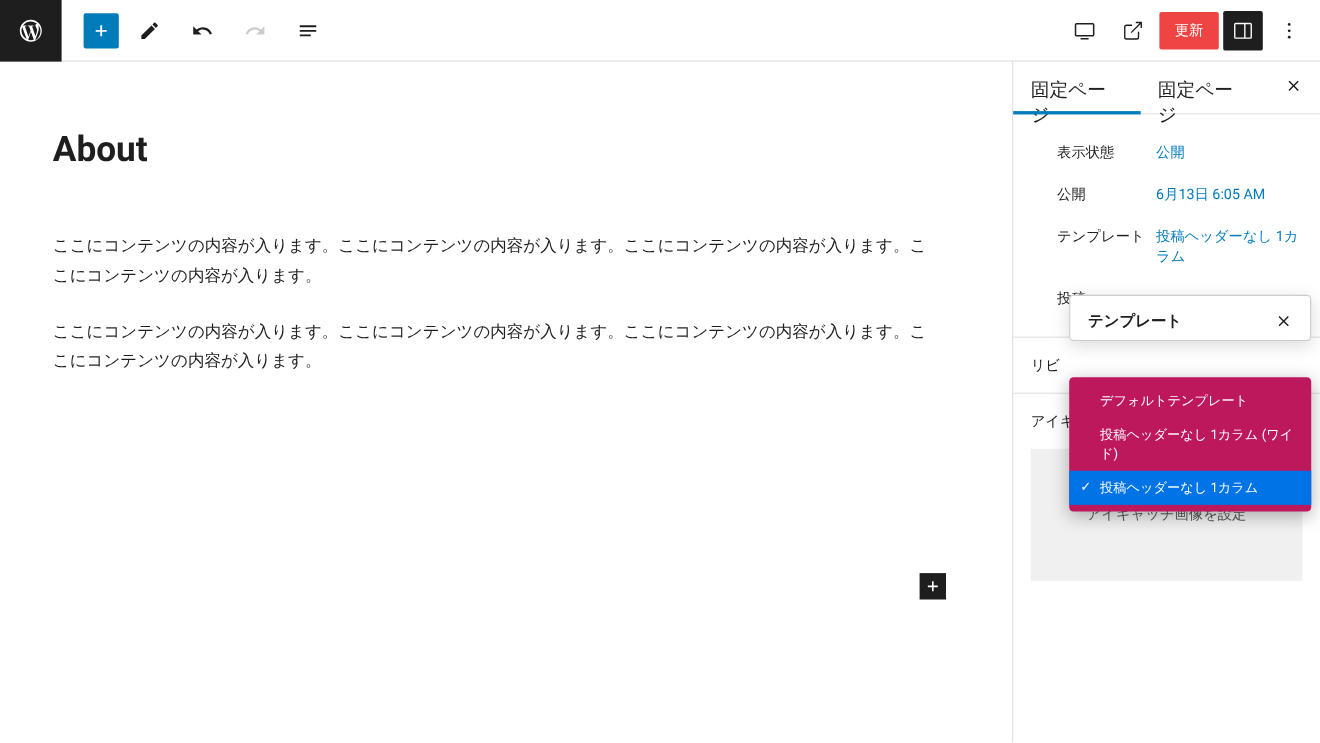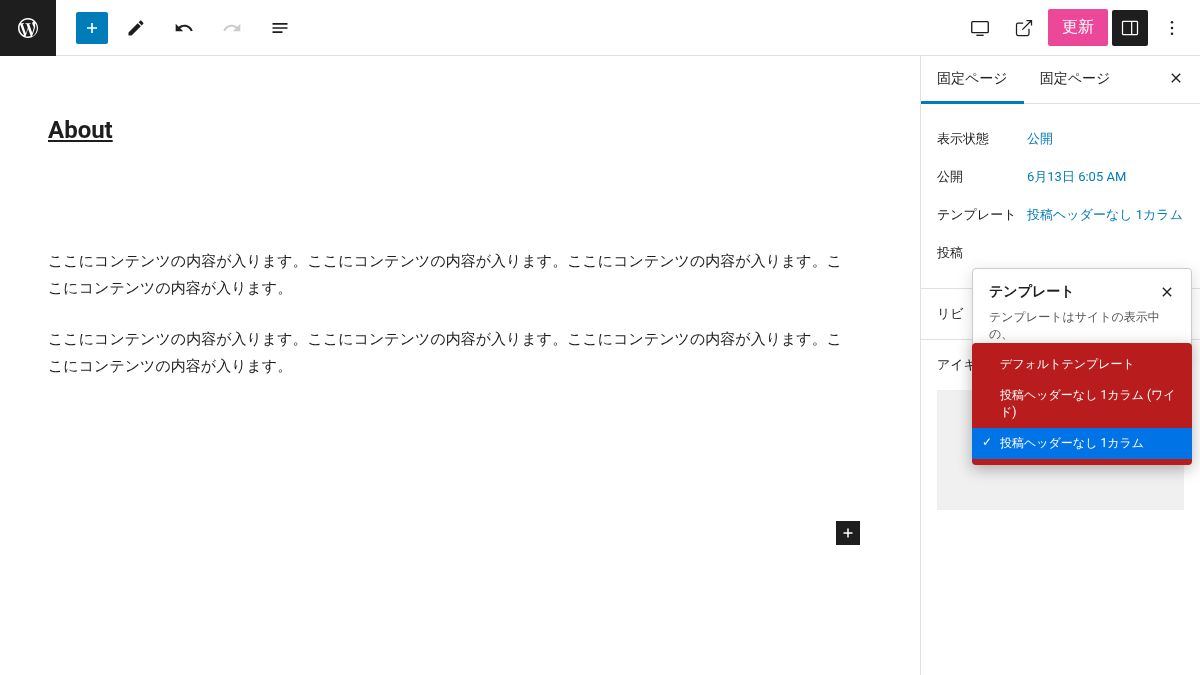--- a/index.html
+++ b/index.html
@@ -5,51 +5,51 @@
     * { margin: 0; padding: 0; box-sizing: border-box; }
     body { font-family: -apple-system, BlinkMacSystemFont, "Segoe UI", Roboto, sans-serif; font-size: 13px; color: #1e1e1e; background: #fff; width: 1200px; height: 675px; overflow: hidden; position: relative; }
     
     .topbar { height: 56px; display: flex; align-items: center; border-bottom: 1px solid #e0e0e0; }
     .wp-logo { width: 56px; height: 56px; background: #1e1e1e; display: flex; align-items: center; justify-content: center; color: #fff; }
     .toolbar-left { display: flex; align-items: center; gap: 8px; padding-left: 20px; }
     .btn-add { width: 32px; height: 32px; background: #007cba; border-radius: 2px; display: flex; align-items: center; justify-content: center; color: #fff; cursor: pointer; }
     .btn-icon { width: 40px; height: 40px; display: flex; align-items: center; justify-content: center; cursor: pointer; color: #1e1e1e; }
     .btn-icon.disabled { color: #ccc; }
     .toolbar-right { margin-left: auto; display: flex; align-items: center; gap: 4px; padding-right: 8px; }
-    .btn-update { background: #ec4899; color: #fff; padding: 8px 14px; border-radius: 2px; font-size: 16px; cursor: pointer; }
+    .btn-update { background: #ef4444; color: #fff; padding: 8px 14px; border-radius: 2px; font-size: 13px; cursor: pointer; }
     .btn-sidebar { width: 36px; height: 36px; background: #1e1e1e; border-radius: 2px; display: flex; align-items: center; justify-content: center; color: #fff; cursor: pointer; }
     
     .main { display: flex; height: calc(675px - 56px); }
     .editor { flex: 1; padding: 60px 48px; position: relative; overflow: hidden; }
-    .page-title { font-size: 24px; font-weight: 700; margin-bottom: 104px; text-decoration: underline; }
+    .page-title { font-size: 32px; font-weight: 700; margin-bottom: 56px; }
     .content p { font-size: 15px; line-height: 1.8; margin-bottom: 24px; max-width: 800px; }
     .add-block-btn { position: absolute; right: 60px; top: 465px; width: 24px; height: 24px; background: #1e1e1e; display: flex; align-items: center; justify-content: center; color: #fff; cursor: pointer; }
     
     .sidebar { width: 280px; border-left: 1px solid #e0e0e0; overflow-y: auto; position: relative; }
     .tabs { display: flex; border-bottom: 1px solid #e0e0e0; height: 48px; align-items: stretch; }
-    .tab { padding: 14px 16px; font-size: 14px; cursor: pointer; position: relative; }
+    .tab { padding: 14px 16px; font-size: 17px; cursor: pointer; position: relative; }
     .tab.active { font-weight: 500; }
     .tab.active::after { content: ''; position: absolute; bottom: -1px; left: 0; right: 0; height: 3px; background: #007cba; }
     .tab-close { margin-left: auto; padding: 14px 16px; cursor: pointer; }
     
     .panel { padding: 16px; }
-    .field-row { display: flex; padding: 10px 0; font-size: 13px; }
+    .field-row { display: flex; padding: 10px 0; font-size: 13px; margin-left: 24px; }
     .field-label { width: 90px; color: #1e1e1e; }
     .field-value { color: #007cba; cursor: pointer; flex: 1; }
     
     .section { border-top: 1px solid #e0e0e0; }
     .section-header { display: flex; align-items: center; justify-content: space-between; padding: 16px; cursor: pointer; font-size: 13px; font-weight: 500; }
     .featured-placeholder { margin: 0 16px 16px; background: #f0f0f0; height: 120px; display: flex; align-items: center; justify-content: center; font-size: 13px; color: #555; cursor: pointer; }
     
     .popover { position: absolute; top: 268px; right: 8px; width: 220px; background: #fff; border: 1px solid #ccc; border-radius: 4px; box-shadow: 0 4px 16px rgba(0,0,0,0.15); z-index: 10; }
     .popover-header { display: flex; justify-content: space-between; align-items: center; padding: 14px 16px 8px; }
     .popover-title { font-weight: 600; font-size: 14px; }
     .popover-body { padding: 0 16px 10px; font-size: 12px; color: #555; line-height: 1.4; }
     
-    .dropdown { position: absolute; top: 343px; right: 8px; width: 220px; background: #b91c1c; border-radius: 4px; box-shadow: 0 4px 16px rgba(0,0,0,0.3); z-index: 11; padding: 6px 0; }
+    .dropdown { position: absolute; top: 343px; right: 8px; width: 220px; background: #be185d; border-radius: 4px; box-shadow: 0 4px 16px rgba(0,0,0,0.3); z-index: 11; padding: 6px 0; }
     .dropdown-item { padding: 7px 14px 7px 28px; color: #fff; font-size: 12px; cursor: pointer; position: relative; }
     .dropdown-item.selected { background: #0073e6; }
     .dropdown-item.selected::before { content: '✓'; position: absolute; left: 10px; }
     
     svg { display: block; }
   </style>
 </head>
 <body>
 
 <div class="topbar">
@@ -178,20 +178,19 @@
 
 <div class="popover">
   <div class="popover-header">
     <div class="popover-title">テンプレート</div>
     <div>
       <svg width="16" height="16" viewBox="0 0 24 24" fill="currentColor">
           <path d="M19 6.41L17.59 5 12 10.59 6.41 5 5 6.41 10.59 12 5 17.59 6.41 19 12 13.41 17.59 19 19 17.59 13.41 12z"></path>
         </svg>
     </div>
   </div>
-  <div class="popover-body">テンプレートはサイトの表示中の、</div>
 </div>
 
 <div class="dropdown">
   <div class="dropdown-item">デフォルトテンプレート</div>
   <div class="dropdown-item">投稿ヘッダーなし 1カラム (ワイド)</div>
   <div class="dropdown-item selected">投稿ヘッダーなし 1カラム</div>
 </div>
 
 </body></html>

